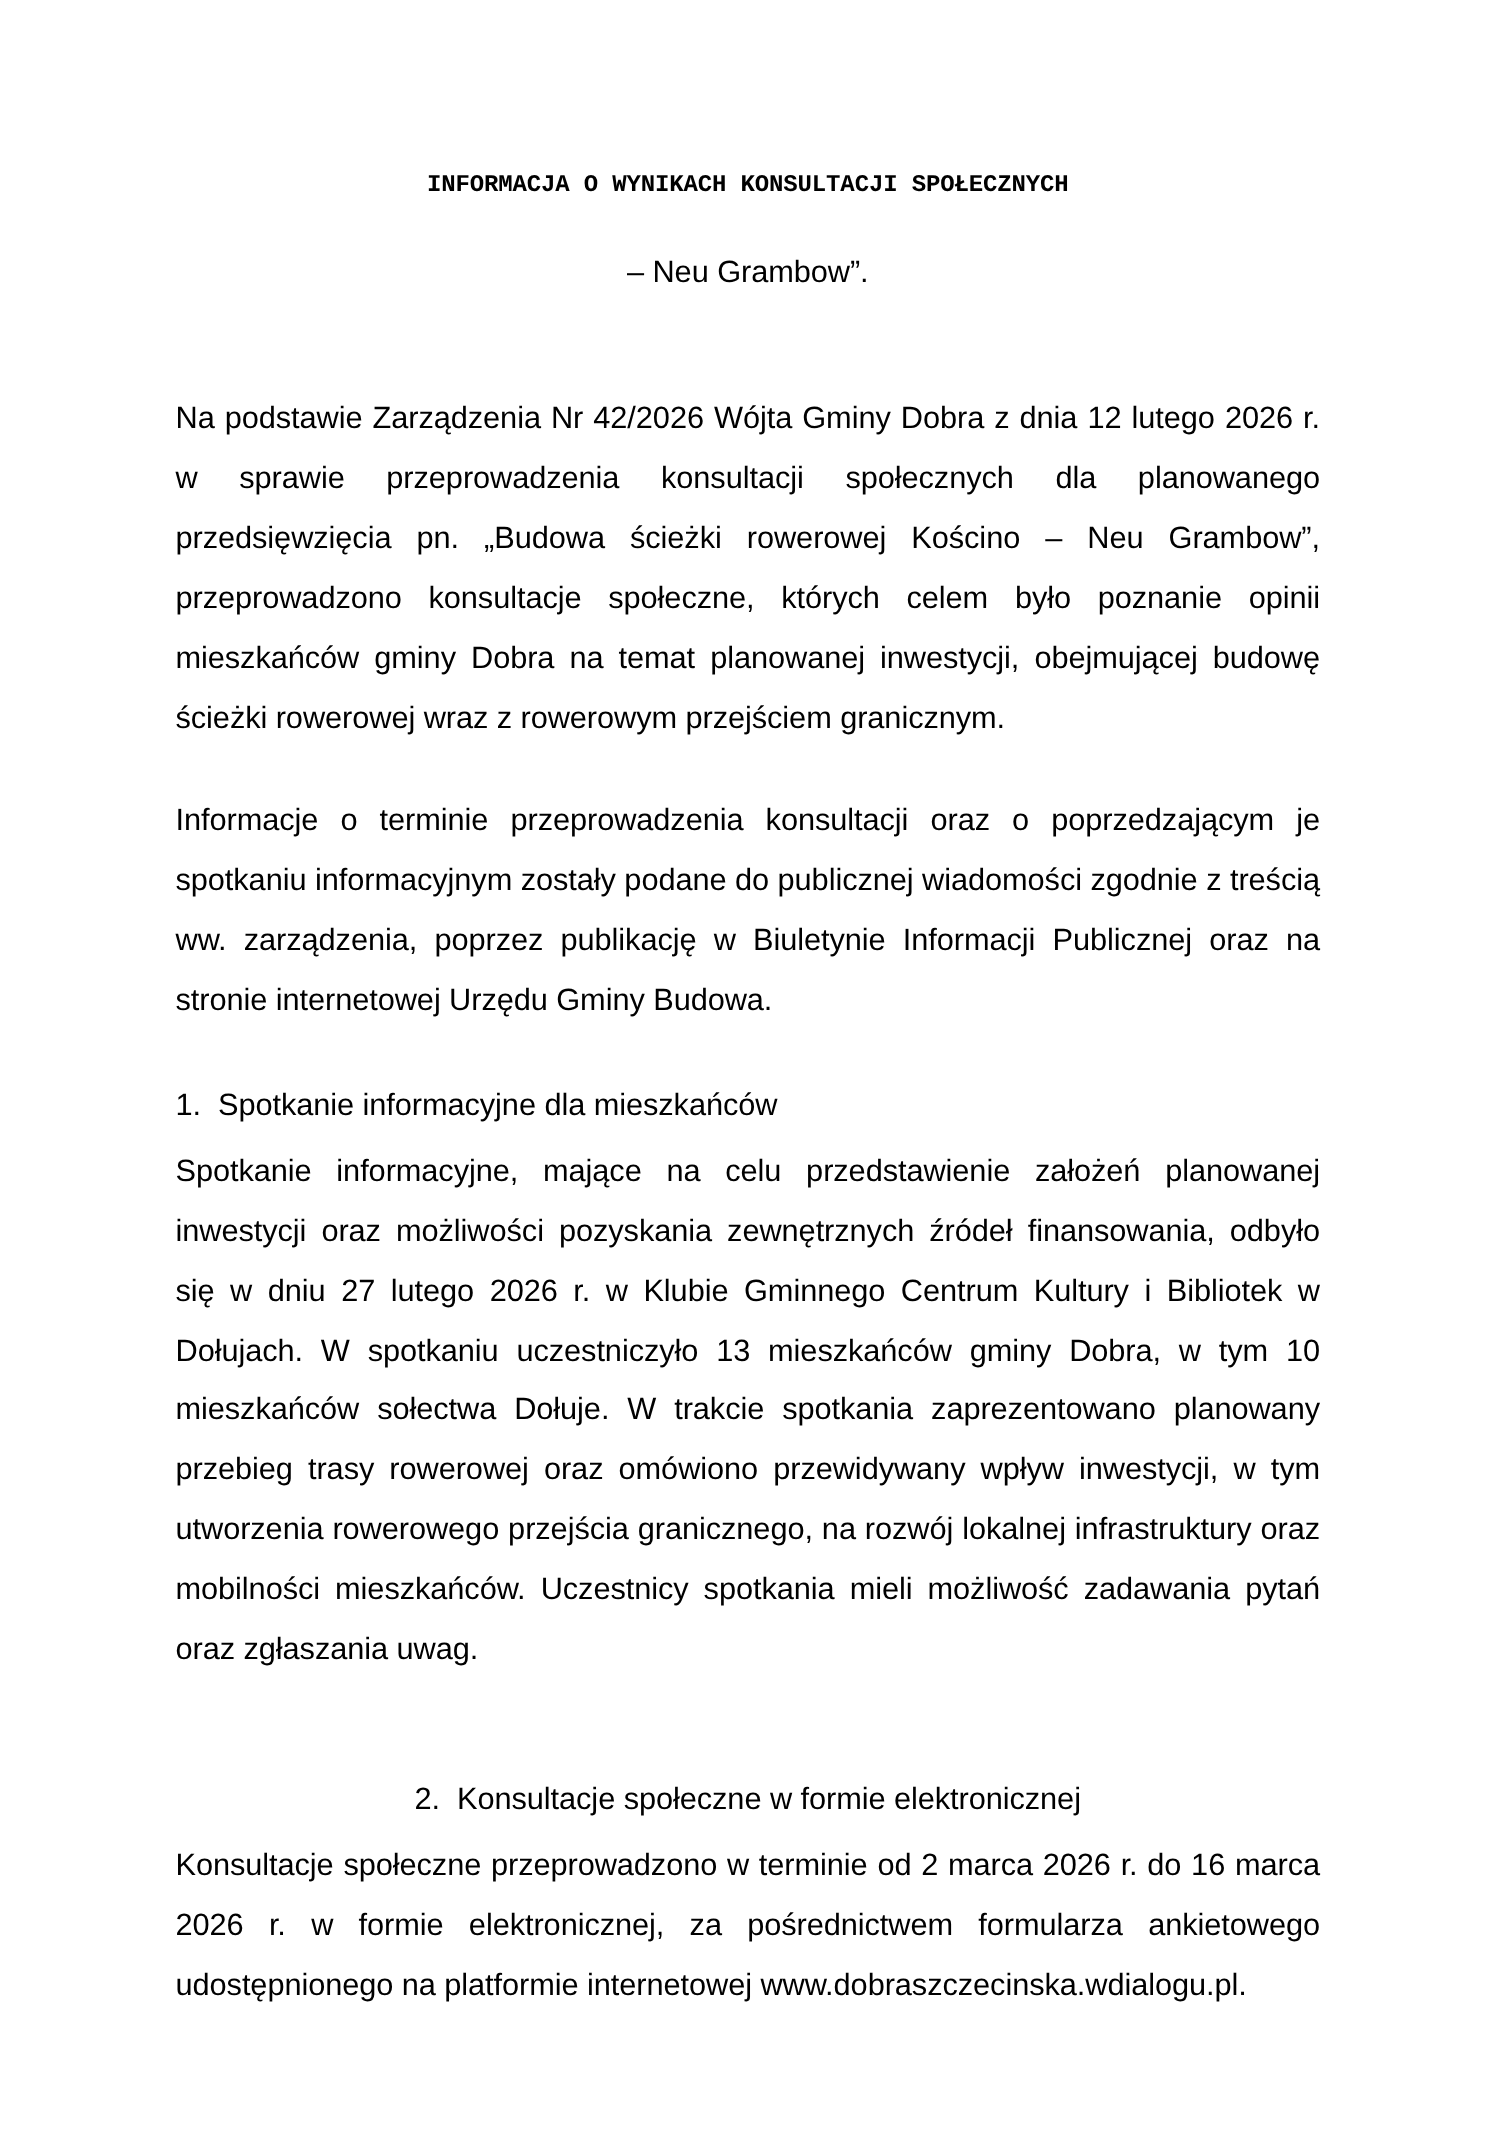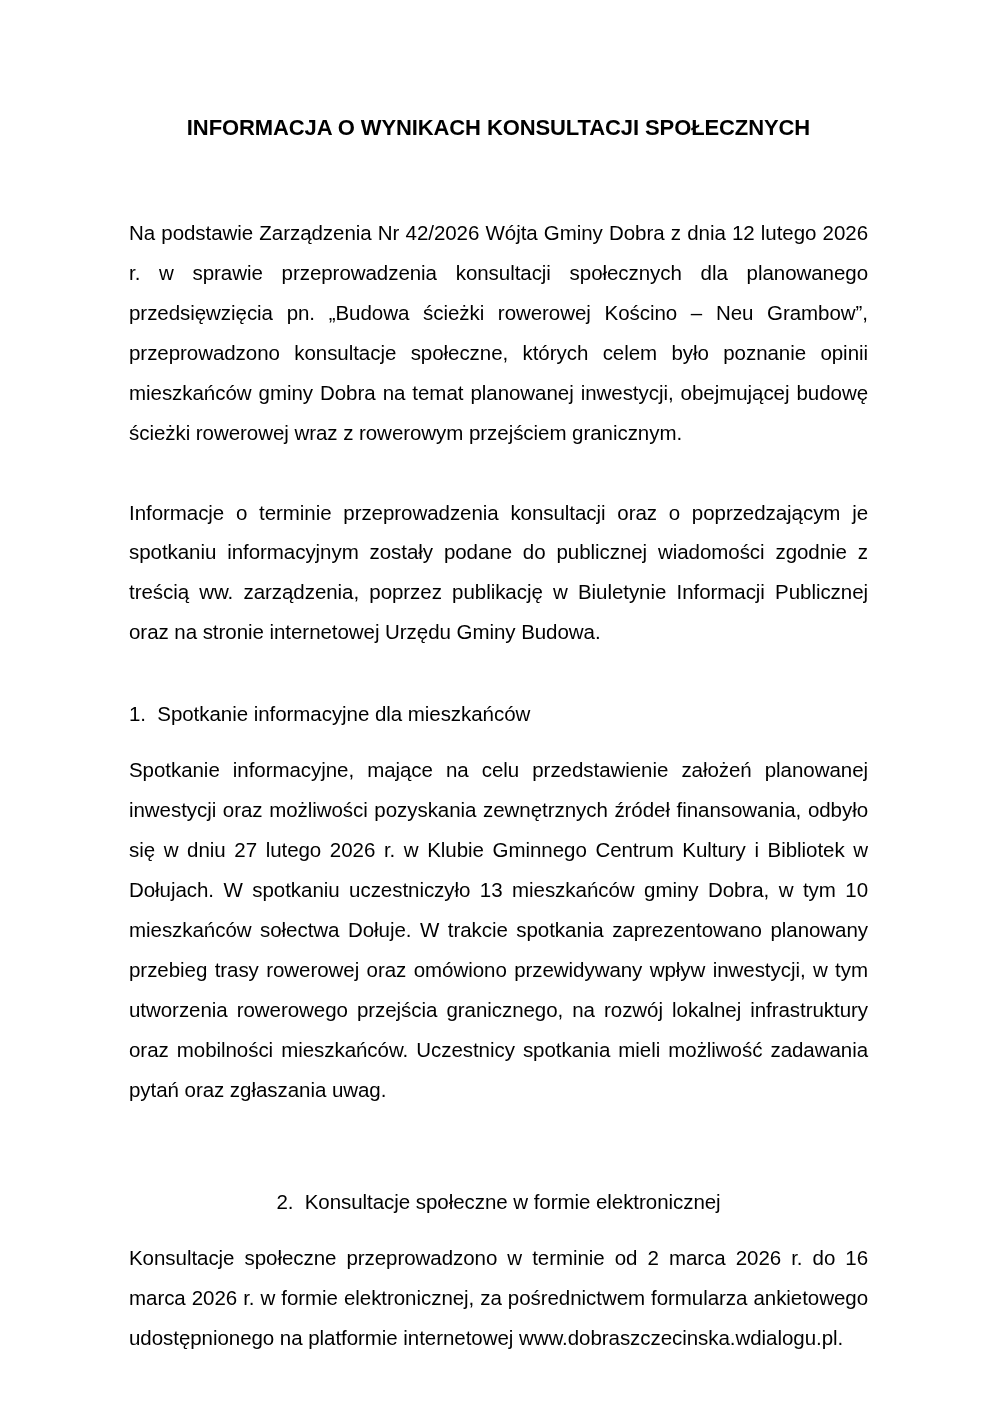--- a/index.html
+++ b/index.html
@@ -21,68 +21,70 @@
     box-sizing: border-box;
     overflow: hidden;
   }
   .content {
     position: absolute;
     left: 113px;
     top: 0;
     width: 771px;
   }
   .doc-title {
-    font-size: 22px;
+    font-size: 16px;
     font-weight: bold;
     text-align: center;
     letter-spacing: -0.1px;
     line-height: 1.35;
     margin: 0;
     padding-top: 113px;
+    font-family: Liberation Mono, monospace;
   }
   .subtitle {
     font-size: 20.5px;
     font-weight: normal;
     text-align: center;
     line-height: 1.92;
     margin: 0;
     padding-top: 27px;
     letter-spacing: -0.05px;
   }
   .para {
     font-size: 20.5px;
     line-height: 1.95;
     text-align: justify;
     text-justify: inter-word;
-    margin: 16px;
+    margin: 4px;
     letter-spacing: -0.05px;
   }
   .para.gap-md { padding-top: 24px; }
   .para.gap-xl { padding-top: 54px; }
   .para.tight { padding-top: 0; }
   .heading-num {
     font-size: 20.5px;
     line-height: 1.95;
     text-align: left;
-    margin: 16px;
+    margin: 4px;
     letter-spacing: -0.05px;
     white-space: pre;
   }
   .heading-num.gap-sec { padding-top: 26px; }
   .heading-num.gap-sec2 { padding-top: 56px; text-align: center; }
 </style>
 </head>
 <body>
 
 <div class="page">
   <div class="content">
 
     <h1 class="doc-title">INFORMACJA O WYNIKACH KONSULTACJI SPOŁECZNYCH</h1>
 
 
+    <p class="subtitle tight">– Neu Grambow”.</p>
 
     <p class="para gap-xl">Na podstawie Zarządzenia Nr 42/2026 Wójta Gminy Dobra z dnia 12 lutego 2026 r. w sprawie przeprowadzenia konsultacji społecznych dla planowanego przedsięwzięcia pn. „Budowa ścieżki rowerowej Kościno – Neu Grambow”, przeprowadzono konsultacje społeczne,  których celem było poznanie opinii mieszkańców gminy Dobra na temat planowanej inwestycji, obejmującej budowę ścieżki rowerowej wraz z rowerowym przejściem granicznym.</p>
 
     <p class="para gap-md">Informacje o terminie przeprowadzenia konsultacji oraz o poprzedzającym je spotkaniu informacyjnym zostały podane do publicznej wiadomości zgodnie z treścią ww. zarządzenia, poprzez publikację w Biuletynie Informacji Publicznej oraz na stronie internetowej Urzędu Gminy Budowa.</p>
 
 
     <p class="heading-num gap-sec"><span>1.</span><span>&nbsp; </span><span>Spotkanie informacyjne dla mieszkańców</span></p>
 
     <p class="para tight">Spotkanie informacyjne, mające na celu przedstawienie założeń planowanej inwestycji oraz możliwości pozyskania zewnętrznych źródeł finansowania, odbyło się w dniu 27 lutego 2026 r. w Klubie Gminnego Centrum Kultury i Bibliotek w Dołujach. W spotkaniu uczestniczyło 13 mieszkańców gminy Dobra, w tym 10 mieszkańców sołectwa Dołuje. W trakcie spotkania zaprezentowano planowany przebieg trasy rowerowej oraz omówiono przewidywany wpływ inwestycji, w tym utworzenia rowerowego przejścia granicznego, na rozwój lokalnej infrastruktury oraz mobilności mieszkańców. Uczestnicy spotkania mieli możliwość zadawania pytań oraz zgłaszania uwag.</p>
 

